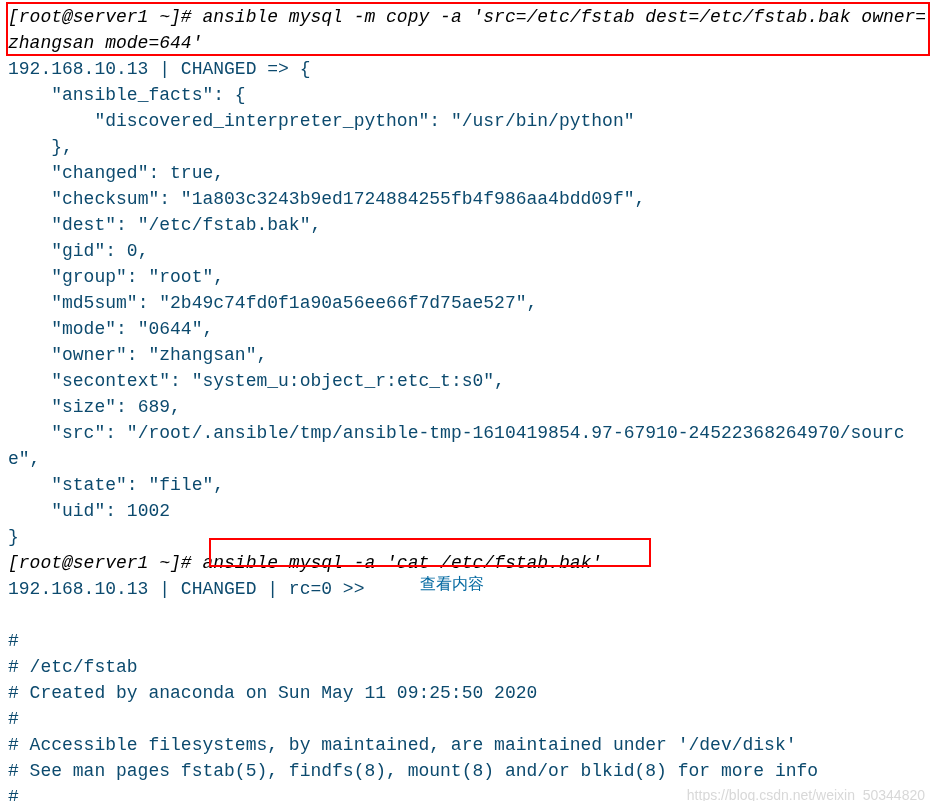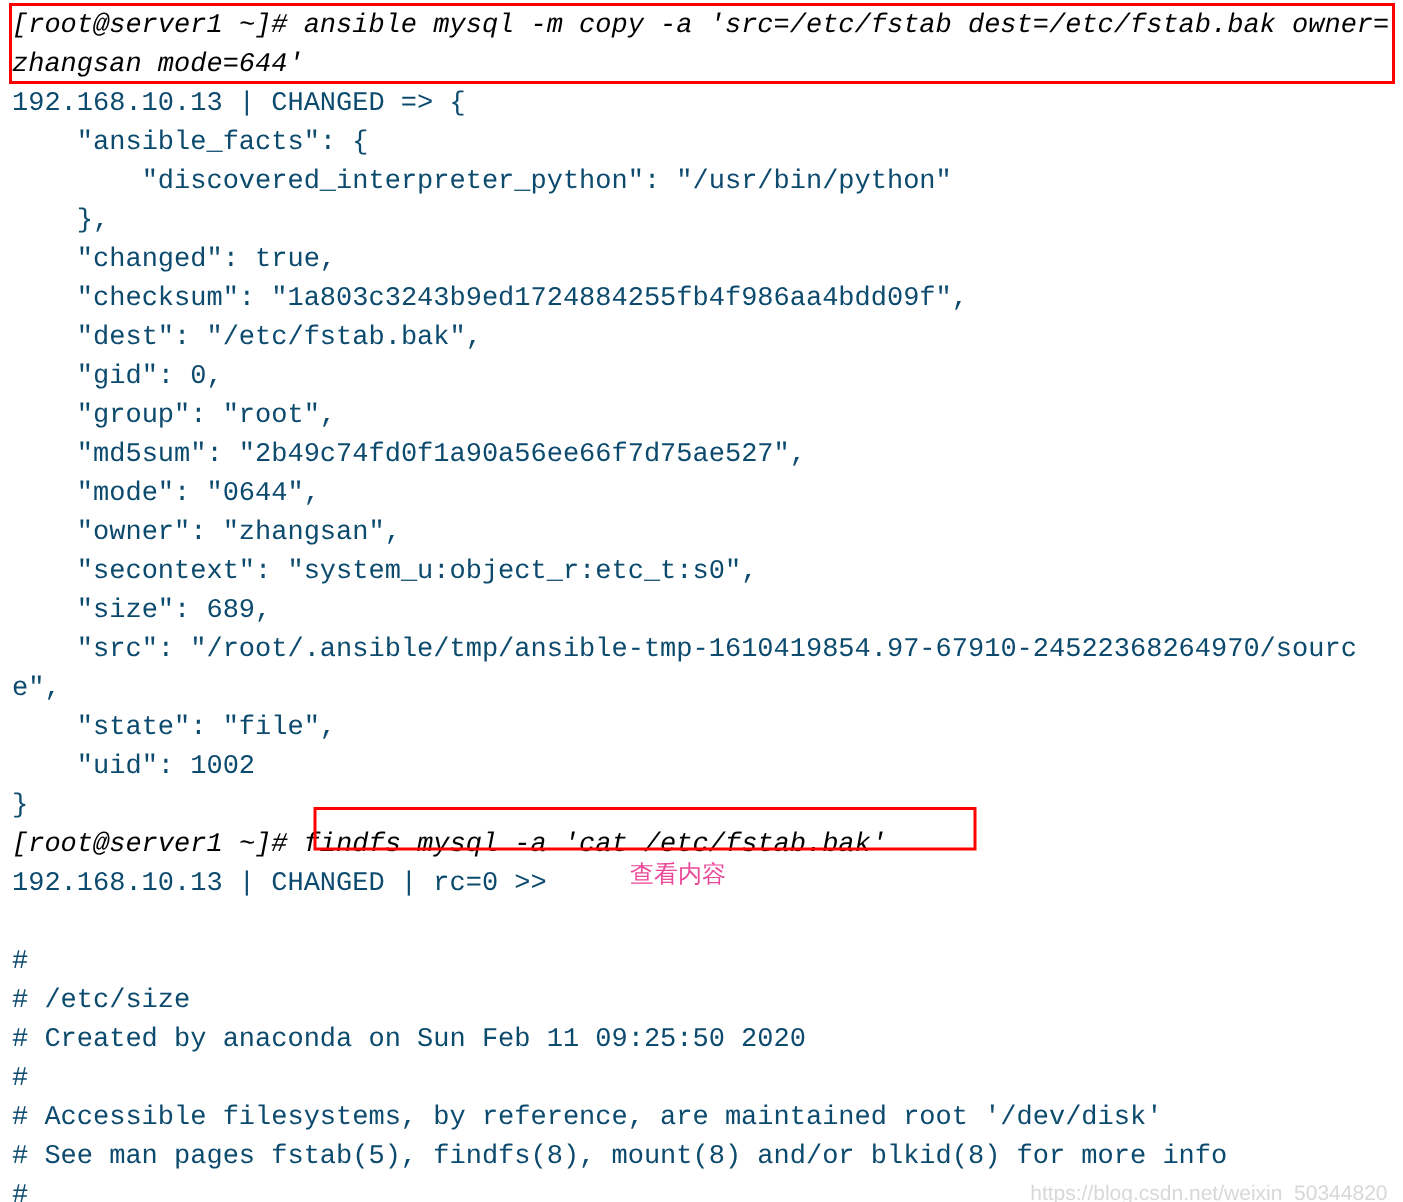--- a/index.html
+++ b/index.html
@@ -33,21 +33,21 @@
     position: absolute;
     border: 2px solid #ff0000;
     left: 209px;
     top: 538px;
     width: 438px;
     height: 25px;
     pointer-events: none;
   }
   .red-label {
     position: absolute;
-    color: #ec4899;
+    color: #0369a1;
     font-family: Liberation Serif, serif;
     font-size: 16px;
     left: 420px;
     top: 571px;
   }
   .watermark {
     position: absolute;
     right: 10px;
     bottom: 6px;
     color: #d8d8d8;
@@ -75,24 +75,24 @@
 <span class="olive">    "group": "root",</span>
 <span class="olive">    "md5sum": "2b49c74fd0f1a90a56ee66f7d75ae527",</span>
 <span class="olive">    "mode": "0644",</span>
 <span class="olive">    "owner": "zhangsan",</span>
 <span class="olive">    "secontext": "system_u:object_r:etc_t:s0",</span>
 <span class="olive">    "size": 689,</span>
 <span class="olive">    "src": "/root/.ansible/tmp/ansible-tmp-1610419854.97-67910-24522368264970/source",</span>
 <span class="olive">    "state": "file",</span>
 <span class="olive">    "uid": 1002</span>
 <span class="olive">}</span>
-<span class="black">[root@server1 ~]# </span><span class="black">findfs mysql -a 'cat /etc/fstab.bak'</span>
+<span class="black">[root@server1 ~]# </span><span class="black">ansible mysql -a 'cat /etc/fstab.bak'</span>
 <span class="olive">192.168.10.13 | CHANGED | rc=0 &gt;&gt;</span>
 <span class="olive"></span>
 <span class="olive">#</span>
-<span class="olive"># /etc/size</span>
-<span class="olive"># Created by anaconda on Sun Feb 11 09:25:50 2020</span>
+<span class="olive"># /etc/fstab</span>
+<span class="olive"># Created by anaconda on Sun May 11 09:25:50 2020</span>
 <span class="olive">#</span>
-<span class="olive"># Accessible filesystems, by reference, are maintained root '/dev/disk'</span>
+<span class="olive"># Accessible filesystems, by maintained, are maintained under '/dev/disk'</span>
 <span class="olive"># See man pages fstab(5), findfs(8), mount(8) and/or blkid(8) for more info</span>
 <span class="olive">#</span></div>
 
 <div class="watermark">https://blog.csdn.net/weixin_50344820</div>
 
 </body></html>

